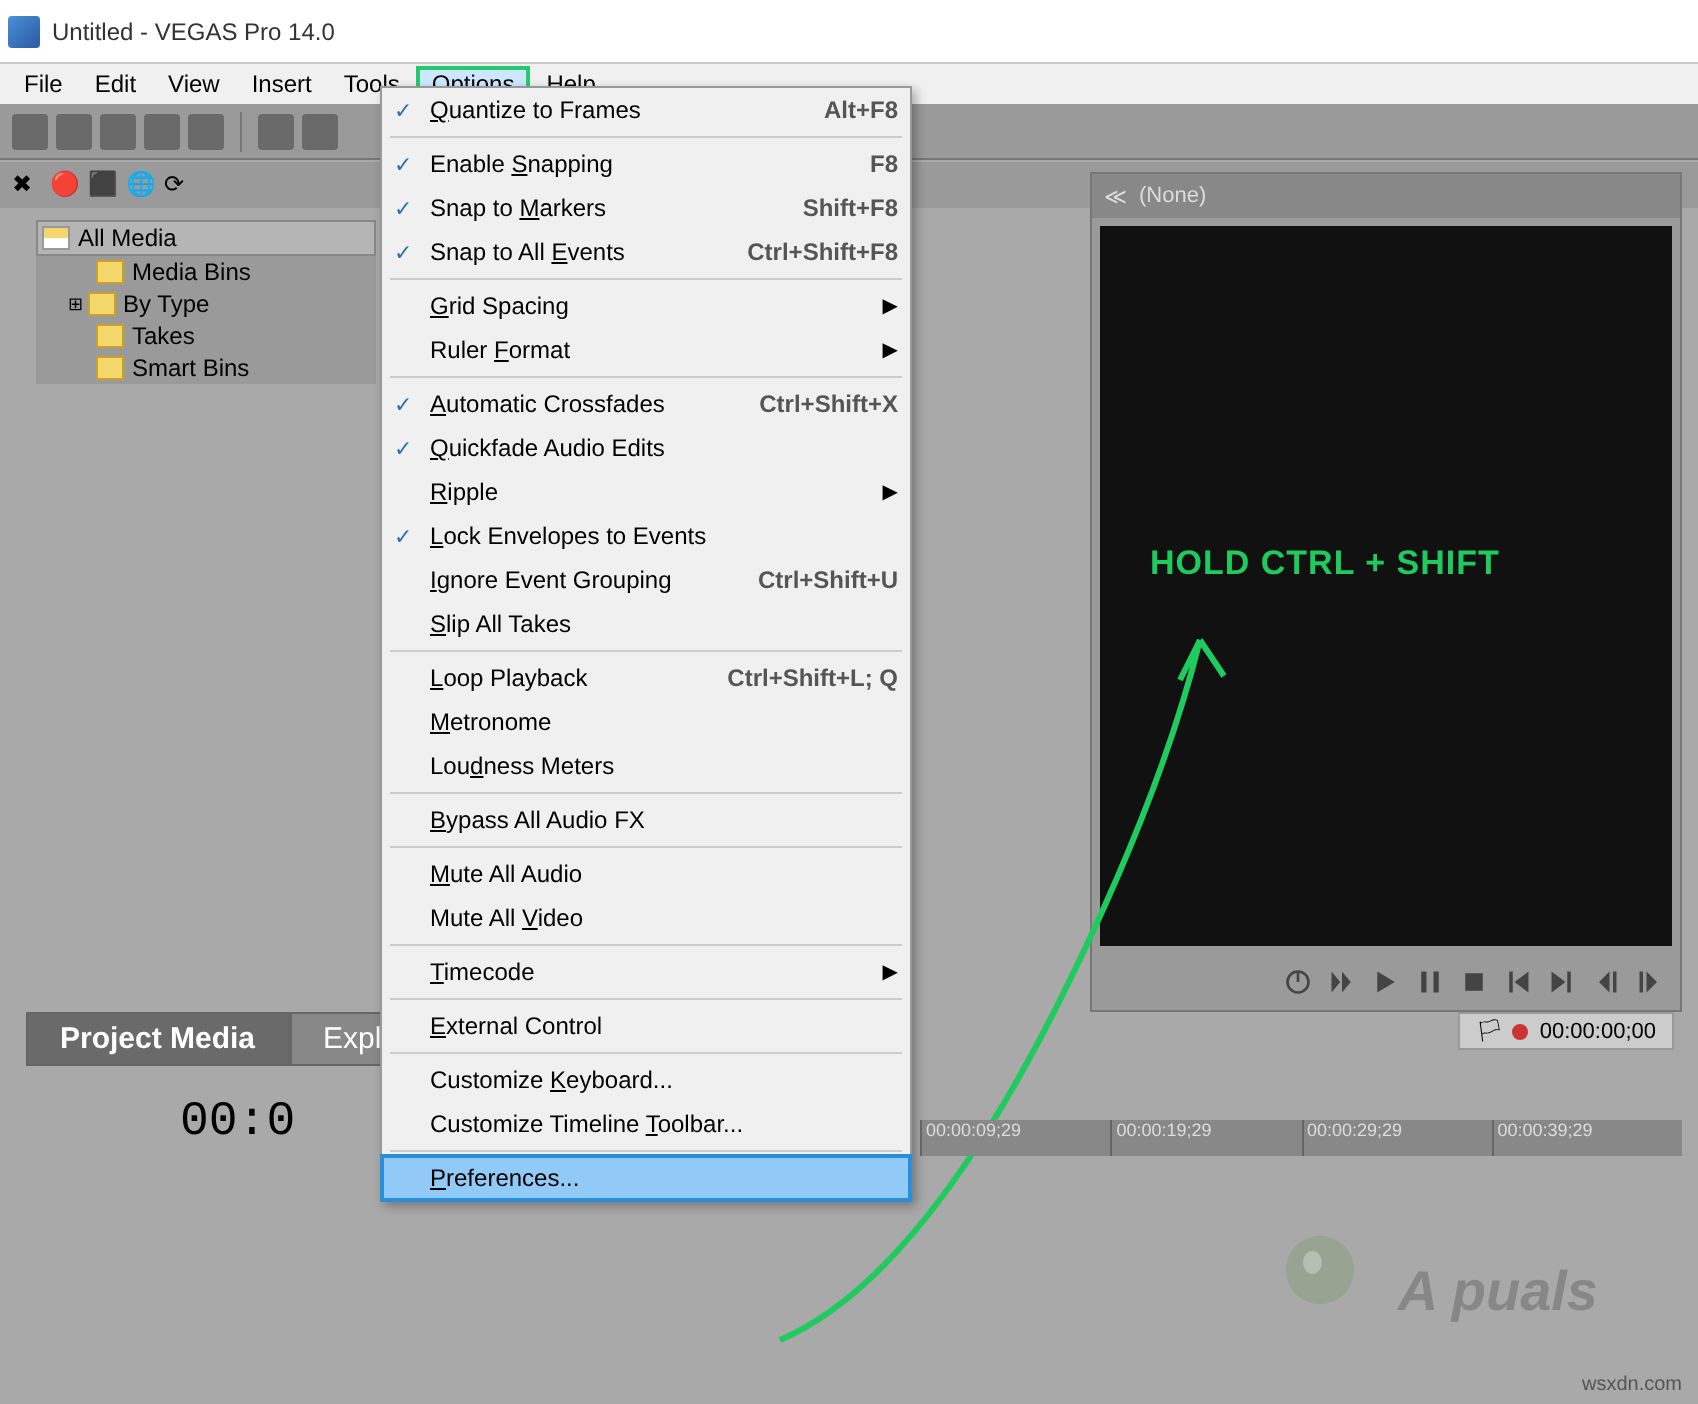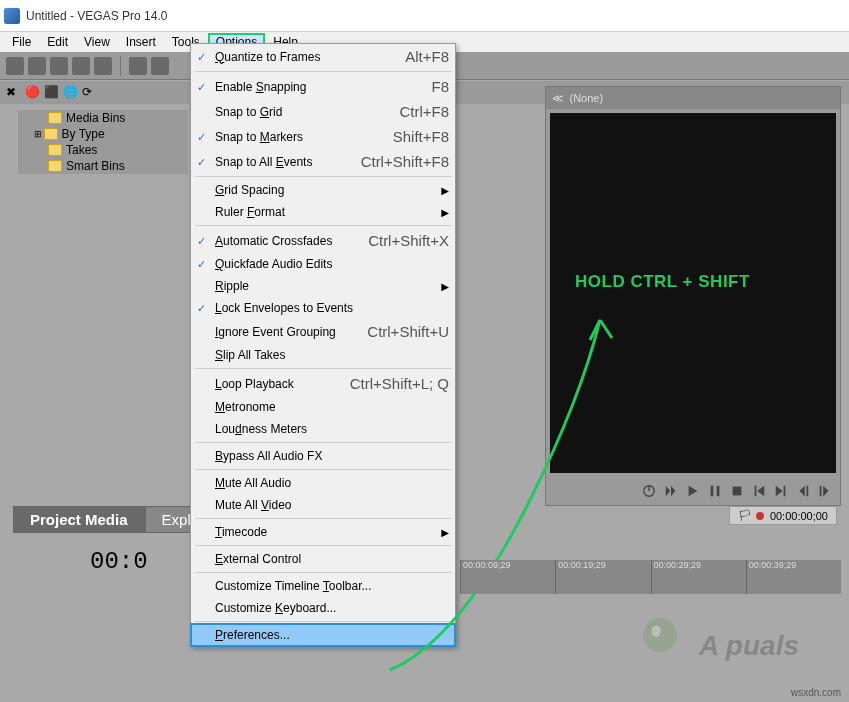--- a/index.html
+++ b/index.html
@@ -26,37 +26,37 @@
     .folder-yellow { background: #f5d76e; border: 1px solid #c9a227; }
     .folder-layers { background: linear-gradient(#f5d76e 50%, #fff 50%); border: 1px solid #999; }
     .tree-item.selected { border: 1px solid #888; background: #b5b5b5; }
     
     .tabs { position: absolute; left: 13px; top: 506px; display: flex; background: #888; }
     .tab { padding: 4px 16px; font-size: 15px; color: #fff; background: #888; border: 1px solid #666; }
     .tab.active { background: #6a6a6a; font-weight: bold; }
     
     .dropdown { position: absolute; left: 190px; top: 43px; width: 266px; background: #f0f0f0; border: 1px solid #999; box-shadow: 2px 2px 5px rgba(0,0,0,0.3); }
     .dd-item { display: flex; align-items: center; padding: 4px 6px 4px 24px; font-size: 12px; color: #000; position: relative; }
-    .dd-item .shortcut { margin-left: auto; color: #555; font-size: 15px; }
+    .dd-item .shortcut { margin-left: auto; color: #555; font-size: 12px; font-weight: bold; }
     .dd-item .sub-arrow { margin-left: auto; font-size: 10px; }
     .dd-item.highlighted { background: #91c9f7; border: 2px solid #2a8fd8; margin: -1px; padding: 3px 5px 3px 23px; }
     .dd-sep { height: 1px; background: #ccc; margin: 2px 4px; }
     .dd-check { position: absolute; left: 6px; width: 12px; height: 12px; color: #2c6db5; font-size: 11px; }
     .dd-item .underline { text-decoration: underline; }
     
     .preview-panel { position: absolute; right: 8px; top: 86px; width: 296px; height: 420px; background: #9a9a9a; border: 1px solid #777; }
     .preview-header { height: 22px; background: #888; display: flex; align-items: center; padding: 0 6px; font-size: 11px; color: #ddd; }
     .preview-canvas { margin: 4px; height: 360px; background: #111; position: relative; }
     .preview-controls { height: 28px; display: flex; align-items: center; justify-content: flex-end; padding: 0 8px; gap: 8px; }
     .play-icon { width: 14px; height: 14px; fill: #444; }
     
     .annotation { position: absolute; left: 575px; top: 272px; color: #1fca5f; font-size: 17px; font-weight: bold; letter-spacing: 0.5px; }
     .arrow-svg { position: absolute; left: 380px; top: 300px; pointer-events: none; }
     .time-display { position: absolute; left: 90px; top: 548px; font-size: 24px; color: #000; font-family: 'Courier New', monospace; }
-    .timeline-ruler { position: absolute; left: 460px; top: 560px; right: 8px; height: 34px; background: #888; display: flex; font-size: 9px; color: #ddd; }
+    .timeline-ruler { position: absolute; left: 460px; top: 560px; right: 8px; height: 18px; background: #888; display: flex; font-size: 9px; color: #ddd; }
     .ruler-tick { flex: 1; border-left: 1px solid #666; padding-left: 2px; }
     
     .timecode-box { position: absolute; right: 12px; top: 506px; background: #ccc; border: 1px solid #999; padding: 2px 8px; font-size: 11px; display: flex; align-items: center; }
     .record-dot { width: 8px; height: 8px; background: #c33; border-radius: 50%; margin-right: 6px; }
     
     .watermark { position: absolute; right: 50px; bottom: 40px; font-size: 28px; color: rgba(0,0,0,0.2); font-style: italic; font-weight: bold; }
     .wm-url { position: absolute; right: 8px; bottom: 4px; font-size: 10px; color: #555; }
     .wm-icon { position: absolute; right: 170px; bottom: 48px; width: 38px; height: 38px; }
   </style>
 </head>
@@ -90,20 +90,24 @@
 
 <div class="secondary-toolbar">
   <div class="st-btn">✖</div>
   <div class="st-btn">🔴</div>
   <div class="st-btn">⬛</div>
   <div class="st-btn">🌐</div>
   <div class="st-btn">⟳</div>
 </div>
 
 <div class="media-tree">
+  <div class="tree-item selected">
+    <span class="tree-icon folder-layers"></span>
+    <span>All Media</span>
+  </div>
   <div id="tree-items">
       <div class="tree-item" style="padding-left: 30px;">
         <span class="tree-icon folder-yellow"></span>
         <span>Media Bins</span>
       </div>
       <div class="tree-item" style="padding-left: 30px;">
         <span style="margin-left:-14px;margin-right:2px;font-size:9px">⊞</span>
         <span class="tree-icon folder-yellow"></span>
         <span>By Type</span>
       </div>
@@ -129,24 +133,20 @@
       <span><span class="underline">Q</span>uantize to Frames</span>
       <span class="shortcut">Alt+F8</span>
     </div>
     <div class="dd-sep"></div>
     <div class="dd-item">
       <span class="dd-check">✓</span>
       <span>Enable <span class="underline">S</span>napping</span>
       <span class="shortcut">F8</span>
     </div>
     <div class="dd-item">
-      <span>Snap to <span class="underline">G</span>rid</span>
-      <span class="shortcut">Ctrl+F8</span>
-    </div>
-    <div class="dd-item">
       <span class="dd-check">✓</span>
       <span>Snap to <span class="underline">M</span>arkers</span>
       <span class="shortcut">Shift+F8</span>
     </div>
     <div class="dd-item">
       <span class="dd-check">✓</span>
       <span>Snap to All <span class="underline">E</span>vents</span>
       <span class="shortcut">Ctrl+Shift+F8</span>
     </div>
     <div class="dd-sep"></div>
@@ -209,24 +209,24 @@
     <div class="dd-item">
       <span><span class="underline">T</span>imecode</span>
       <span class="sub-arrow">▶</span>
     </div>
     <div class="dd-sep"></div>
     <div class="dd-item">
       <span><span class="underline">E</span>xternal Control</span>
     </div>
     <div class="dd-sep"></div>
     <div class="dd-item">
+      <span>Customize <span class="underline">K</span>eyboard...</span>
+    </div>
+    <div class="dd-item">
       <span>Customize Timeline <span class="underline">T</span>oolbar...</span>
-    </div>
-    <div class="dd-item">
-      <span>Customize <span class="underline">K</span>eyboard...</span>
     </div>
     <div class="dd-sep"></div>
     <div class="dd-item highlighted">
       <span><span class="underline">P</span>references...</span>
     </div>
   </div>
 
 <div class="preview-panel">
   <div class="preview-header">
     <span style="margin-right:6px">≪</span>

